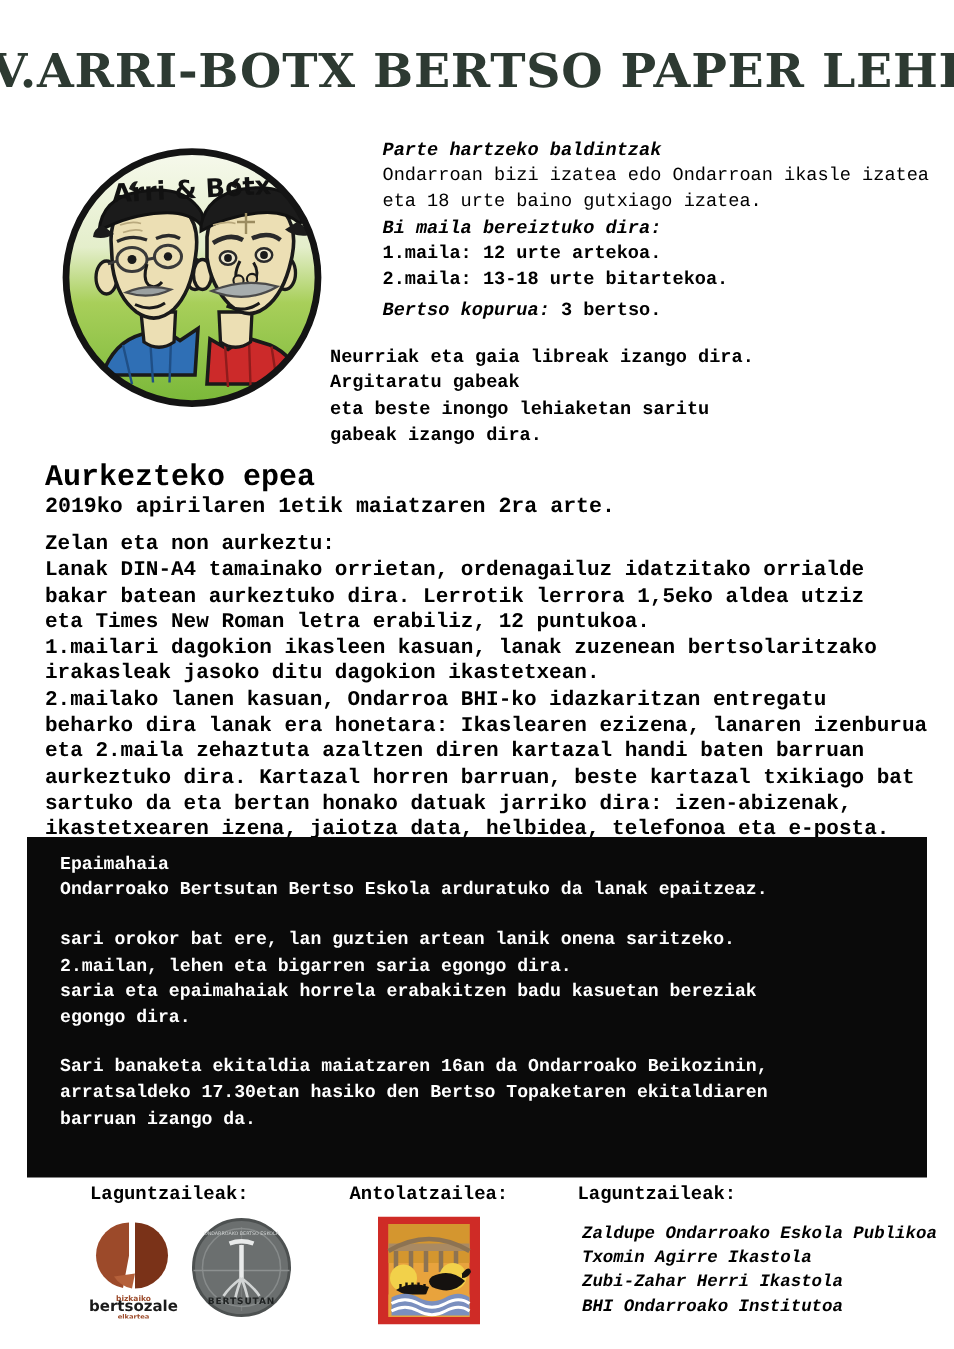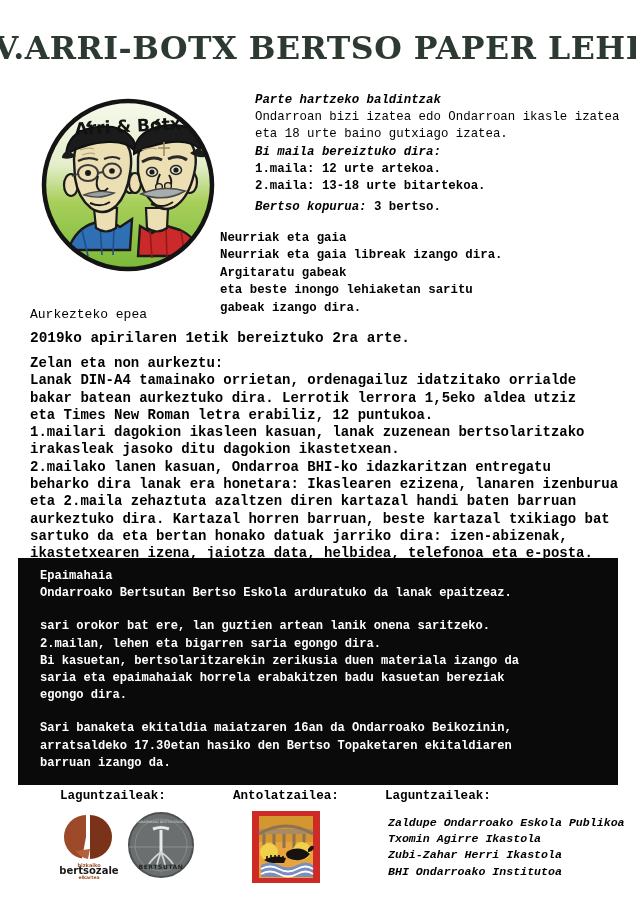--- a/index.html
+++ b/index.html
@@ -69,22 +69,22 @@
     line-height: 17.4px;
     font-weight: bold;
     color: #000;
   }
 
   
   .epea-head {
     position: absolute;
     left: 30px;
     top: 307px;
-    font-size: 13px;
-    font-weight: normal;
+    font-size: 20px;
+    font-weight: bold;
     color: #000;
   }
   .epea-line {
     position: absolute;
     left: 30px;
     top: 330px;
     font-size: 14.4px;
     font-weight: bold;
     color: #000;
     white-space: nowrap;
@@ -257,29 +257,28 @@
     <div class="bd">1.maila: 12 urte artekoa.</div>
     <div class="bd">2.maila: 13-18 urte bitartekoa.</div>
     <div style="height:4px"></div>
     <div>
       <span class="it">Bertso kopurua:</span>
       <span class="bd">3 bertso.</span>
     </div>
   </div>
 
   <div class="neurriak">
-    <div>Neurriak eta gaia</div>
     <div>Neurriak eta gaia libreak izango dira.</div>
     <div>Argitaratu gabeak</div>
     <div>eta beste inongo lehiaketan saritu</div>
     <div>gabeak izango dira.</div>
   </div>
 
   <div class="epea-head">Aurkezteko epea</div>
-  <div class="epea-line">2019ko apirilaren 1etik bereiztuko 2ra arte.</div>
+  <div class="epea-line">2019ko apirilaren 1etik maiatzaren 2ra arte.</div>
 
   <div class="body-copy">
     <p>Zelan eta non aurkeztu:</p>
     <p>Lanak DIN-A4 tamainako orrietan, ordenagailuz idatzitako orrialde</p>
     <p>bakar batean aurkeztuko dira. Lerrotik lerrora 1,5eko aldea utziz</p>
     <p>eta Times New Roman letra erabiliz, 12 puntukoa.</p>
     <p>1.mailari dagokion ikasleen kasuan, lanak zuzenean bertsolaritzako</p>
     <p>irakasleak jasoko ditu dagokion ikastetxean.</p>
     <p>2.mailako lanen kasuan, Ondarroa BHI-ko idazkaritzan entregatu</p>
     <p>beharko dira lanak era honetara: Ikaslearen ezizena, lanaren izenburua</p>
@@ -288,21 +287,20 @@
     <p>sartuko da eta bertan honako datuak jarriko dira: izen-abizenak,</p>
     <p>ikastetxearen izena, jaiotza data, helbidea, telefonoa eta e-posta.</p>
   </div>
 
   <div class="panel">
     <p>Epaimahaia</p>
     <p>Ondarroako Bertsutan Bertso Eskola arduratuko da lanak epaitzeaz.</p>
     <div class="gap"></div>
     <p>sari orokor bat ere, lan guztien artean lanik onena saritzeko.</p>
     <p>2.mailan, lehen eta bigarren saria egongo dira.</p>
-    <p>Bi kasuetan, bertsolaritzarekin zerikusia duen materiala izango da</p>
     <p>saria eta epaimahaiak horrela erabakitzen badu kasuetan bereziak</p>
     <p>egongo dira.</p>
     <div class="gap"></div>
     <p>Sari banaketa ekitaldia maiatzaren 16an da Ondarroako Beikozinin,</p>
     <p>arratsaldeko 17.30etan hasiko den Bertso Topaketaren ekitaldiaren</p>
     <p>barruan izango da.</p>
   </div>
 
   <div class="footer">
 

